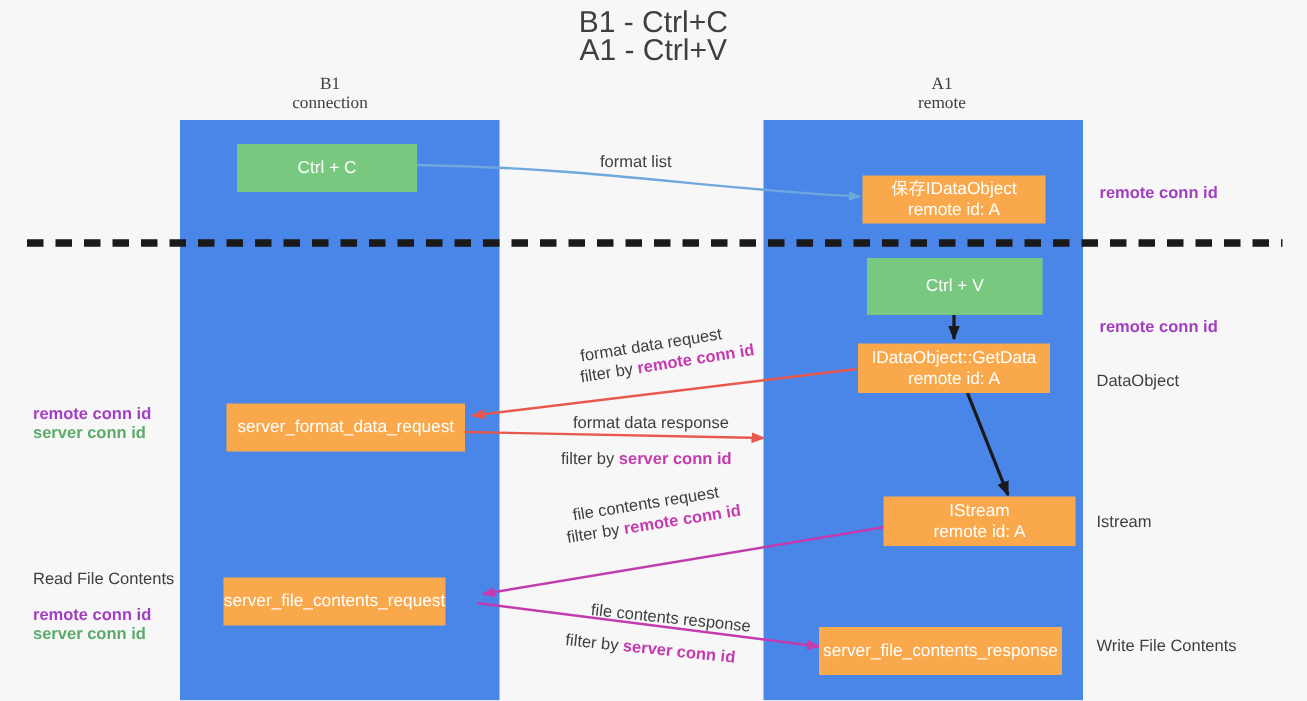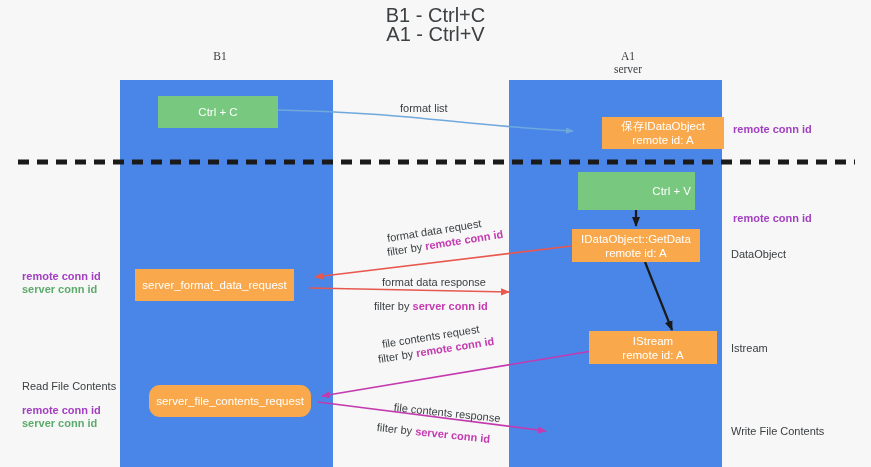--- a/index.html
+++ b/index.html
@@ -79,24 +79,25 @@
 
 <div id="root">
 
   <div class="abs title">
     <div>B1 - Ctrl+C</div>
     <div>A1 - Ctrl+V</div>
   </div>
 
   <div class="abs lane-head" style="left:150px; top:50px; width:140px;">
     <div>B1</div>
+    <div>connection</div>
   </div>
   <div class="abs lane-head" style="left:558px; top:50px; width:140px;">
     <div>A1</div>
-    <div>server</div>
+    <div>remote</div>
   </div>
 
   <div class="abs lane" style="left:120px; top:80px; width:213px; height:387px;"></div>
   <div class="abs lane" style="left:509px; top:80px; width:213px; height:387px;"></div>
 
   <svg class="overlay">
     <defs>
       <marker id="ah-blue" markerWidth="8" markerHeight="8" refX="7" refY="3.2" orient="auto" markerUnits="userSpaceOnUse">
         <path d="M0,0 L8,3.2 L0,6.4 z" fill="#6fa8dc"></path>
       </marker>
@@ -125,48 +126,51 @@
 
     <path d="M592,351 L322,396" stroke="#c43bb0" stroke-width="1.6" fill="none" marker-end="url(#ah-magenta)"></path>
 
     <path d="M318,402 L546,431" stroke="#c43bb0" stroke-width="1.6" fill="none" marker-end="url(#ah-magenta)"></path>
   </svg>
 
   <div class="abs box green" style="left:158px; top:96px; width:120px; height:26px;">
     <div>Ctrl + C</div>
   </div>
 
-  <div class="abs box orange" style="left:575px; top:117px; width:122px; height:32px;margin-left:27px;">
+  <div class="abs box orange" style="left:575px; top:117px; width:122px; height:32px;">
     <div>保存IDataObject</div>
     <div>remote id: A</div>
   </div>
 
-  <div class="abs box green" style="left:578px; top:172px; width:117px; height:38px;align-items:flex-end;">
+  <div class="abs box green" style="left:578px; top:172px; width:117px; height:38px;">
     <div>Ctrl + V</div>
   </div>
 
   <div class="abs box orange" style="left:572px; top:229px; width:128px; height:33px;">
     <div>IDataObject::GetData</div>
     <div>remote id: A</div>
   </div>
 
-  <div class="abs box orange" style="left:135px; top:269px; width:159px; height:30px;">
+  <div class="abs box orange" style="left:151px; top:269px; width:159px; height:30px;">
     <div>server_format_data_request</div>
   </div>
 
 
   <div class="abs box orange" style="left:589px; top:331px; width:128px; height:33px;">
     <div>IStream</div>
     <div>remote id: A</div>
   </div>
 
-  <div class="abs box orange" style="left:149px; top:385px; width:162px; height:25px;border-radius:11px;">
+  <div class="abs box orange" style="left:149px; top:385px; width:148px; height:25px;">
     <div>server_file_contents_request</div>
   </div>
 
+  <div class="abs box orange" style="left:546px; top:418px; width:162px; height:25px;">
+    <div>server_file_contents_response</div>
+  </div>
 
   <div class="abs lbl" style="left:400px; top:101px;">format list</div>
 
   <div class="abs lbl rot-up" style="left:387px; top:231px;">format data request</div>
   <div class="abs lbl rot-up" style="left:387px; top:245px;">
     <span>filter by </span><span class="lbl magenta" style="display:inline">remote conn id</span>
   </div>
 
   <div class="abs lbl" style="left:382px; top:275px;">format data response</div>
   <div class="abs lbl" style="left:374px; top:299px;">

